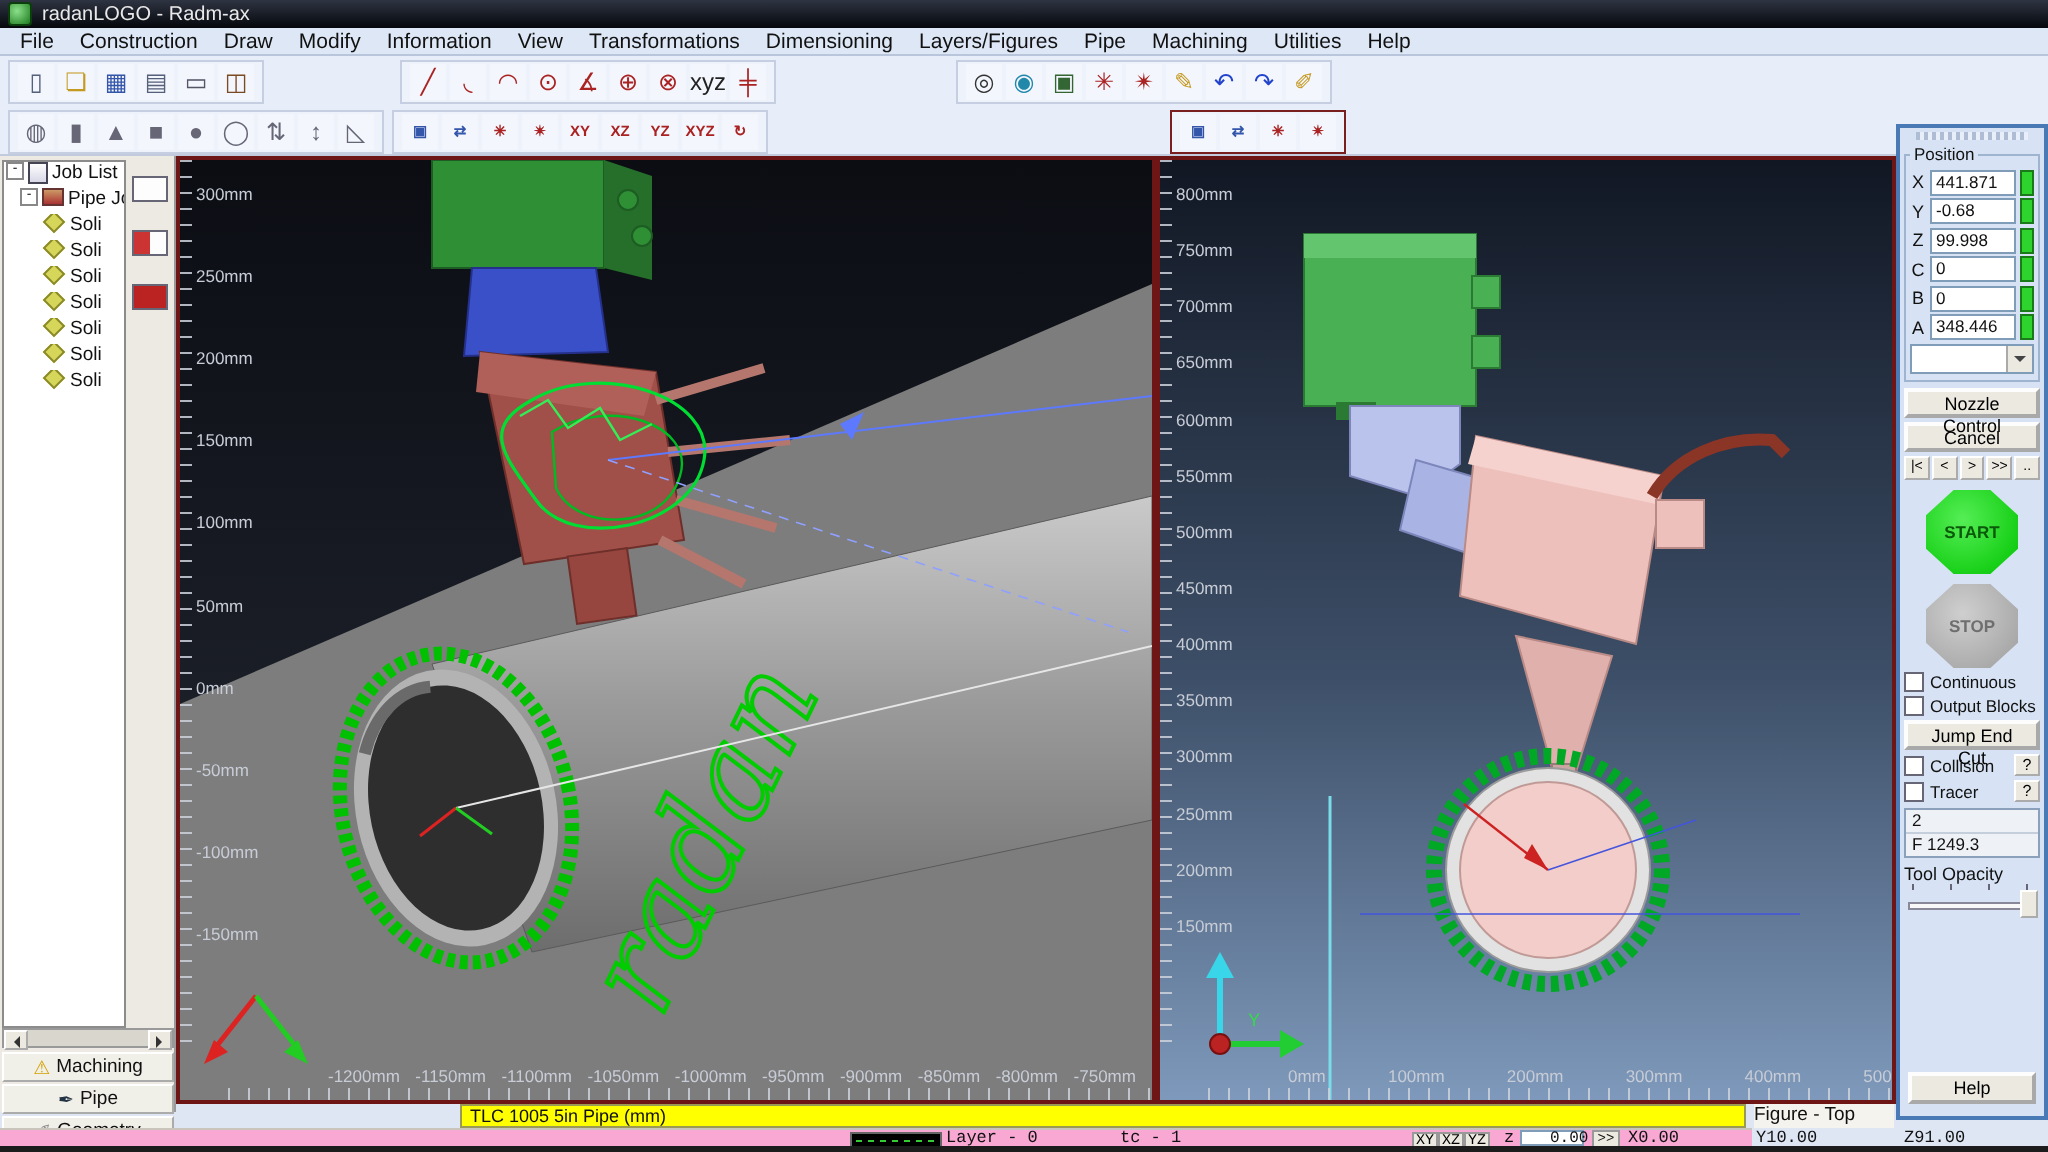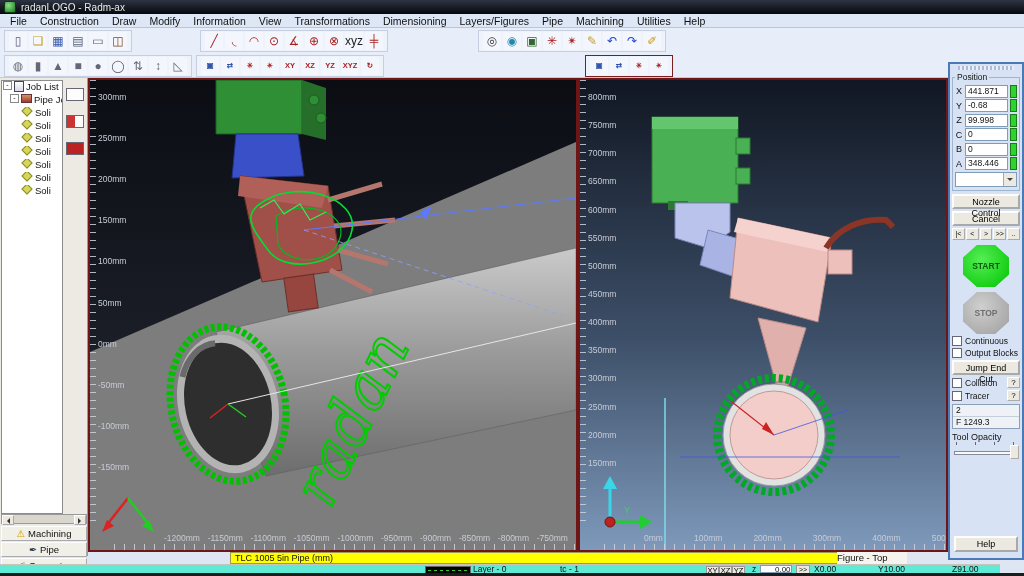--- a/index.html
+++ b/index.html
@@ -104,24 +104,24 @@
   .q-btn{width:13px;height:11px;background:#ece9e0;border:1px outset #fff;font-size:8px;
     line-height:9px;text-align:center;padding:0;font-family:inherit;margin-left:auto;}
   .fieldstack{border:1px solid #8aa0bb;background:#eef1f5;margin:3px 0;}
   .fieldrow{height:11px;font-size:8.5px;padding:0 3px;border-bottom:1px solid #c5cfdb;}
   .fieldrow:last-child{border-bottom:none;}
   #help-btn{position:absolute;left:4px;right:4px;bottom:4px;height:16px;width:auto;}
   
   #yellow-bar{position:absolute;left:230px;top:552px;width:643px;height:12px;background:#ffff00;
     border:1px solid #9a9a55;font-size:9px;line-height:11px;padding-left:4px;box-sizing:border-box;
     white-space:nowrap;overflow:hidden;}
-  #figure-label{position:absolute;left:837px;top:552px;width:70px;height:12px;background:#f4f3ee;
+  #figure-label{position:absolute;left:877px;top:552px;width:70px;height:12px;background:#f4f3ee;
     font-size:9.5px;line-height:12px;}
-  #statusbar{position:absolute;left:0;top:564px;width:1000px;height:9px;background:#5eead4;
-    border-top:1px solid #c9c5bc;font-size:8.5px;}
+  #statusbar{position:absolute;left:0;top:564px;width:876px;height:9px;background:#f9a8d4;
+    border-top:1px solid #c9c5bc;font-size:8.5px;font-family:Liberation Mono, monospace;}
   .sb{position:absolute;top:0;height:9px;line-height:9px;white-space:nowrap;}
   #layer-swatch{position:absolute;left:425px;top:1px;width:44px;height:7px;background:#000;
     border:1px solid #666;}
   #layer-swatch::after{content:"";position:absolute;left:2px;right:2px;top:3px;height:1px;
     background:repeating-linear-gradient(90deg,#3c3 0 3px,transparent 3px 6px);}
   .plane-btn{position:absolute;top:0;width:13px;height:9px;background:#ece9e0;border:1px solid #999;
     font-size:7.5px;line-height:8px;text-align:center;padding:0;font-family:inherit;box-sizing:border-box;}
   #z-input{position:absolute;left:760px;top:0;width:32px;height:8px;background:#fff;
     border:1px solid #7f9db9;font-size:8px;line-height:8px;text-align:right;padding:0 14px;box-sizing:border-box;}
   #fwd-btn{position:absolute;left:796px;top:0;width:14px;height:9px;background:#ece9e0;

